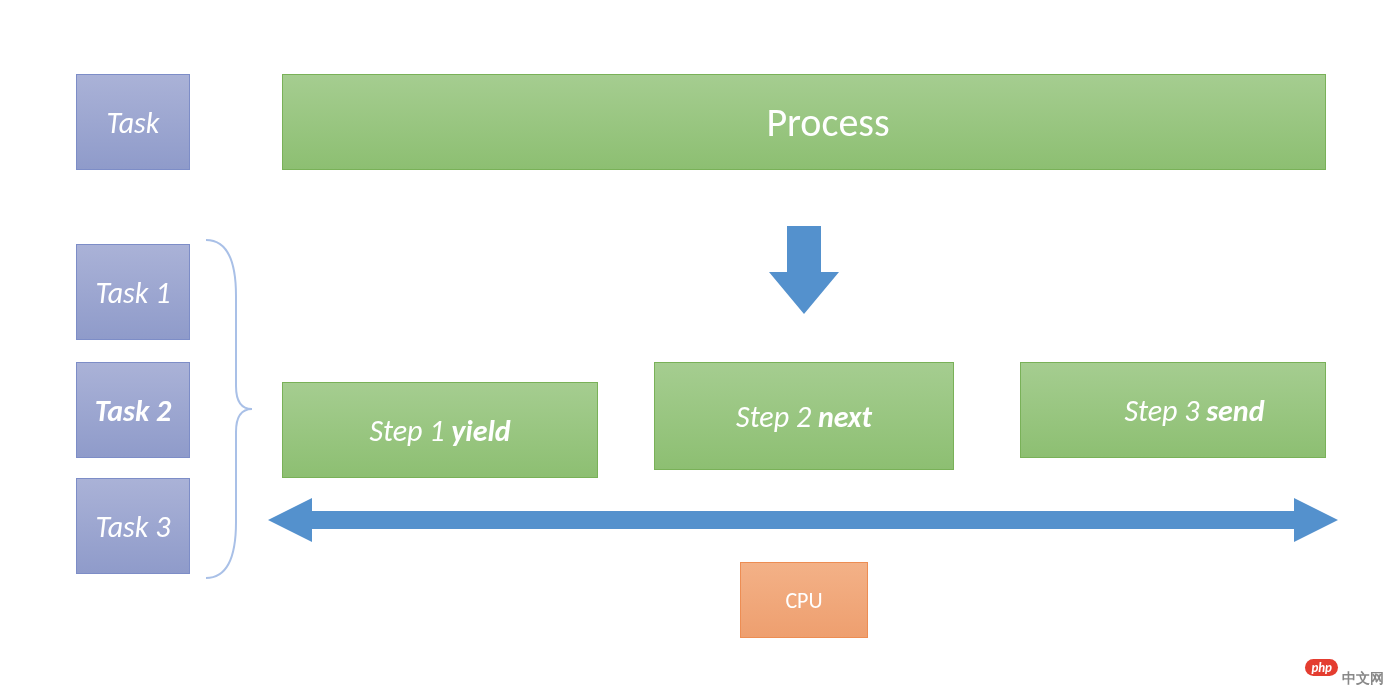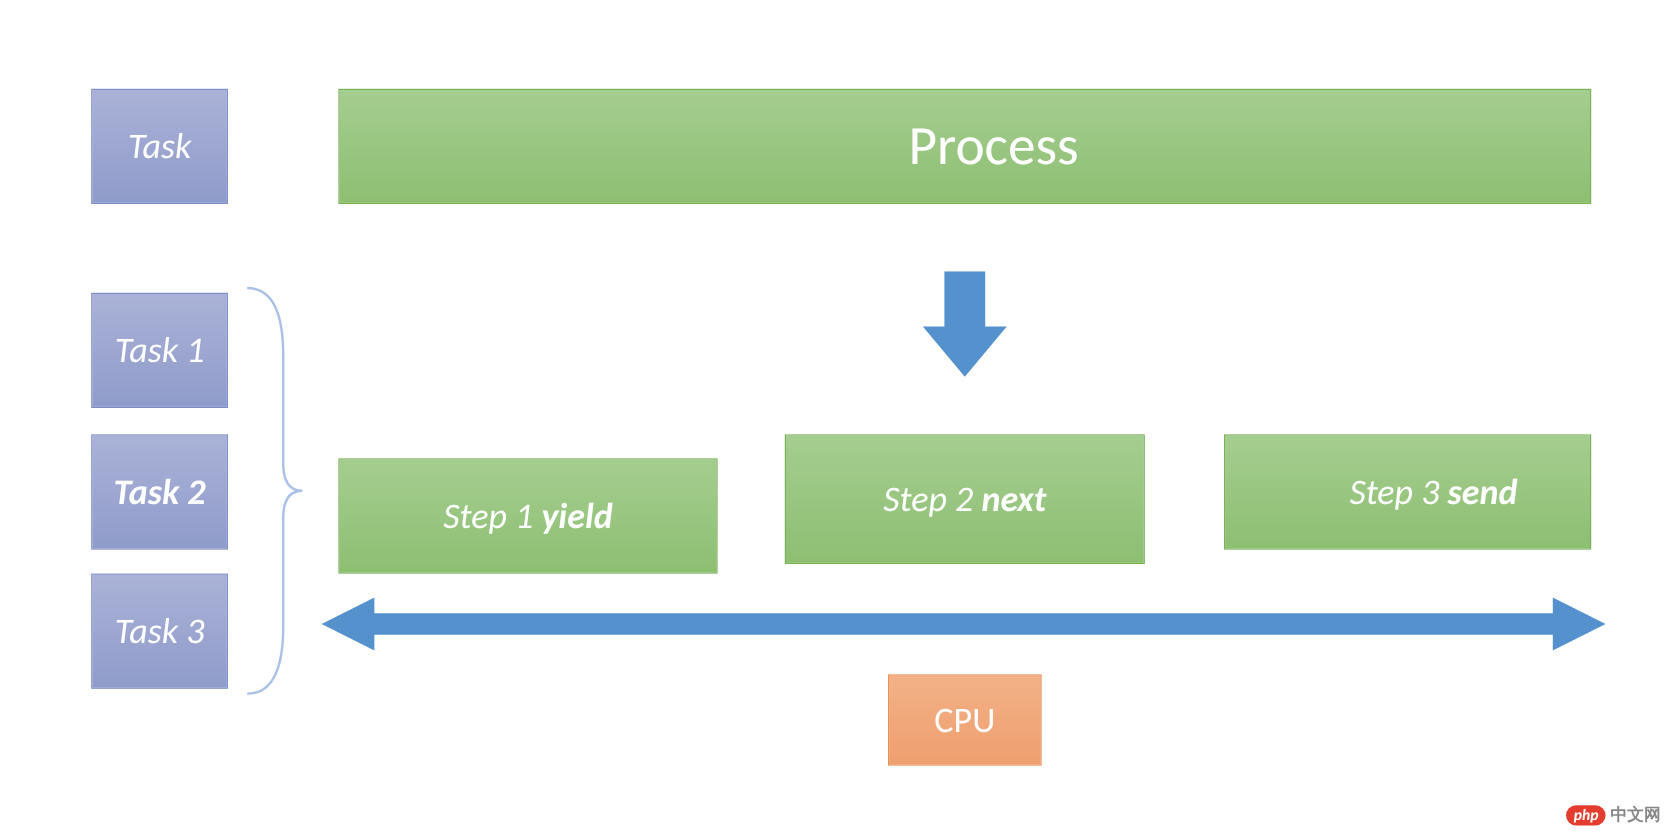--- a/index.html
+++ b/index.html
@@ -22,34 +22,34 @@
     background: linear-gradient(to bottom, #aab2d7, #8f9bca);
     border: 1px solid #7d8dc7;
     font-size: 30px;
     width: 114px;
     height: 96px;
     text-align: center;
   }
   .process-box {
     background: linear-gradient(to bottom, #a5cd90, #8dbf72);
     border: 1px solid #79b158;
-    font-size: 46px;
+    font-size: 40px;
     font-style: normal;
     padding-left: 48px;
   }
   .step-box {
     background: linear-gradient(to bottom, #a5cd90, #8dbf72);
     border: 1px solid #79b158;
     font-size: 30px;
   }
   .step-box .emph { font-weight: bold; }
   .cpu-box {
     background: linear-gradient(to bottom, #f3b187, #ee9f6f);
     border: 1px solid #ed8d53;
-    font-size: 30px;
+    font-size: 22px;
     font-style: normal;
   }
   .arrow-down {
     position: absolute;
     fill: #5491cd;
   }
   .arrow-two {
     position: absolute;
     fill: #5491cd;
   }
@@ -57,21 +57,21 @@
     position: absolute;
     stroke: #a9c0e7;
     fill: none;
     stroke-width: 2;
   }
   .watermark {
     position: absolute;
     right: 8px;
     bottom: 6px;
     display: flex;
-    align-items: flex-end;
+    align-items: center;
     gap: 4px;
   }
   .watermark .pill {
     background: #e43d30;
     color: #fff;
     font-style: italic;
     font-weight: bold;
     font-size: 13px;
     padding: 1px 6px;
     border-radius: 9px;

